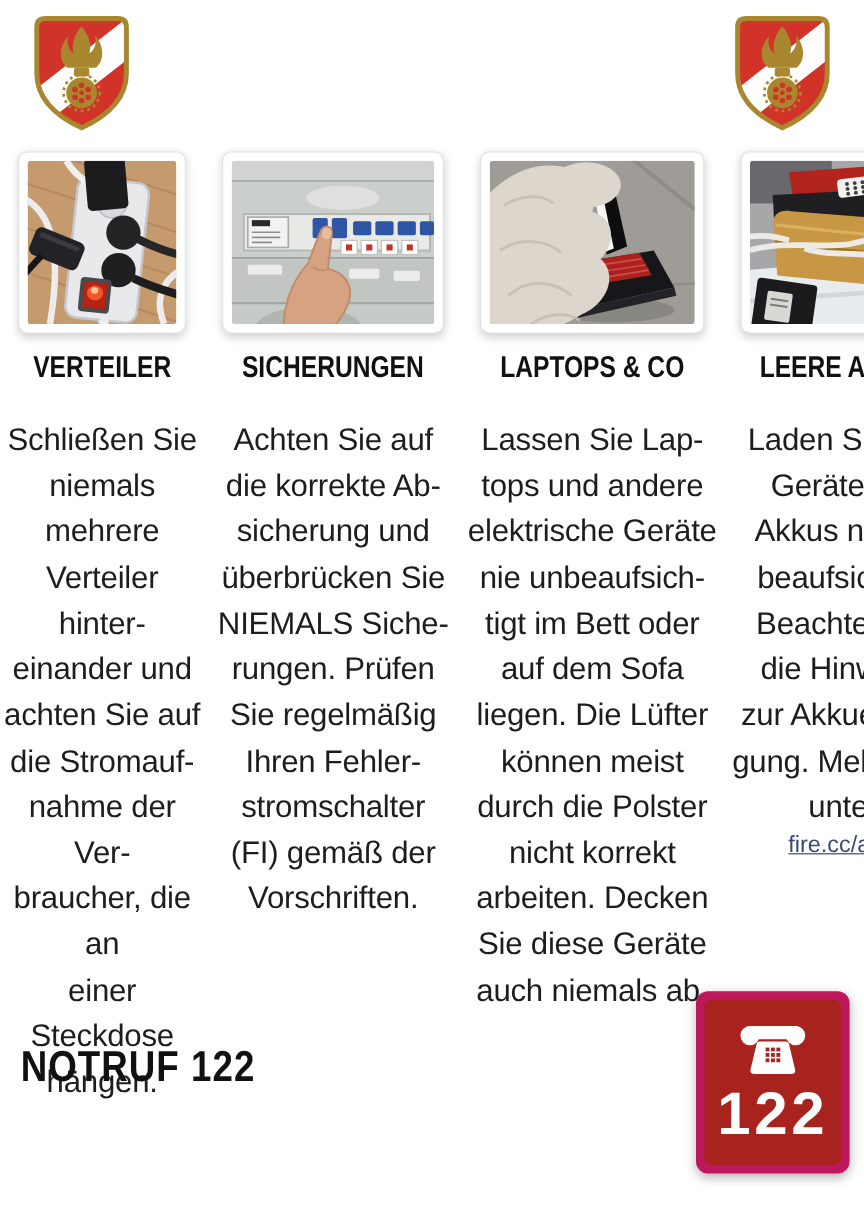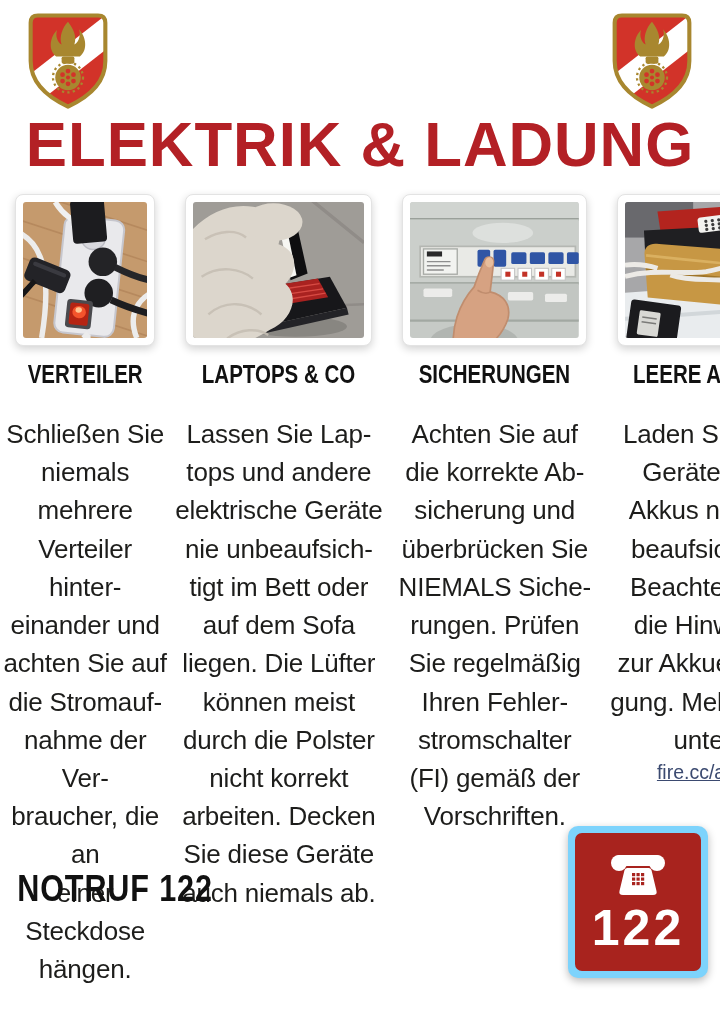--- a/index.html
+++ b/index.html
@@ -61,21 +61,21 @@
   .emergency-title{
     display:inline-block; font-size:36px; font-weight:bold; letter-spacing:1px; color:#111;
     transform:scaleX(0.85); transform-origin:center; white-space:nowrap;
   }
   .emergency-sub{margin-top:2px;}
   .emergency-sub span{
     display:inline-block; font-size:24px; color:#1d1d1b;
     transform:scaleX(0.83); transform-origin:center; white-space:nowrap;
   }
   .badge-card{
-    flex:0 0 auto; width:140px; height:152px; background:#7dd3fc; border-radius:10px;
+    flex:0 0 auto; width:128px; height:152px; background:#be185d; border-radius:10px;
     padding:7px; box-shadow:0 3px 9px rgba(0,0,0,0.28); margin-right:4px;
   }
   .badge{
     width:100%; height:100%; background:var(--badge-red,#a8231e); border-radius:7px;
     display:flex; flex-direction:column; align-items:center; justify-content:center;
   }
   .badge svg{width:64px; height:48px; display:block;}
   .badge-number{
     font-size:50px; font-weight:bold; color:#fff; letter-spacing:3px; line-height:1;
     margin-top:4px;
@@ -145,23 +145,20 @@
           <circle cx="44" cy="71" r="2.6"></circle>
           <circle cx="56" cy="71" r="2.6"></circle>
         <circle cx="44" cy="78" r="2.6"></circle>
           <circle cx="56" cy="78" r="2.6"></circle>
           <circle cx="50" cy="74" r="2.2"></circle>
         <circle cx="50" cy="81" r="2.6"></circle>
       </g>
     </svg>
   </div>
 
-  <div class="page-subtitle">
-    <span>ELEKTRIK &amp; LADUNG</span>
-  </div>
 
   <div class="columns">
 
     <div class="column">
       <div class="photo-card">
         <span class="photo">
           <svg viewBox="0 0 100 100" preserveAspectRatio="xMidYMid slice">
             <rect width="100" height="100" fill="#c59a6d"></rect>
             <g stroke="#b2855a" stroke-width="1.2" opacity="0.8" transform="rotate(18 50 50)">
               <line x1="-20" y1="8" x2="120" y2="8"></line>
@@ -200,66 +197,20 @@
       <div class="col-body">Schließen Sie
 niemals mehrere
 Verteiler hinter-
 einander und
 achten Sie auf
 die Stromauf-
 nahme der Ver-
 braucher, die an
 einer Steckdose
 hängen.</div>
-    </div>
-
-    <div class="column">
-      <div class="photo-card">
-        <span class="photo">
-          <svg viewBox="0 0 100 100" preserveAspectRatio="xMidYMid slice">
-            <rect width="100" height="100" fill="#9d9995"></rect>
-            <path d="M58,0 L100,34" stroke="#8b8783" stroke-width="2" fill="none"></path>
-            <line x1="0" y1="74" x2="100" y2="70" stroke="#8b8783" stroke-width="1.5"></line>
-            <rect width="100" height="100" fill="#b5b1ad" opacity="0.12"></rect>
-            <ellipse cx="60" cy="83" rx="30" ry="6" fill="#000" opacity="0.14"></ellipse>
-            <polygon points="52,18 59,16 67,52 57,56" fill="#0e0e10"></polygon>
-            <polygon points="49.5,20 53.5,19 60.5,53 56.5,54.5" fill="#f6f6f2"></polygon>
-            <polygon points="30,62 80,54 90,72 40,83" fill="#17171a"></polygon>
-            <polygon points="38,60.5 73,55 79,66 45,71.5" fill="#a92220"></polygon>
-            <g stroke="#e0524a" stroke-width="0.8" opacity="0.85">
-              <line x1="40" y1="63" x2="74" y2="58"></line>
-                <line x1="42" y1="66" x2="76" y2="61"></line>
-                <line x1="44" y1="69" x2="77.5" y2="63.5"></line>
-            </g>
-            <polygon points="40,83 90,72 91,76 42,87" fill="#232327"></polygon>
-            <path d="M0,100 L0,26 C10,16 22,11 35,13 C48,15 53,25 50,35 C62,39 61,51 54,58 C63,66 57,80 45,85 C32,93 14,100 0,100 Z" fill="#dcd6cc"></path>
-            <ellipse cx="47" cy="22" rx="17" ry="11" fill="#dcd6cc"></ellipse>
-            <g stroke="#c6bfb4" stroke-width="1.4" fill="none" opacity="0.9">
-              <path d="M7,32 C15,27 25,26 31,31"></path>
-              <path d="M5,54 C15,47 28,49 35,55"></path>
-              <path d="M9,76 C19,67 32,69 40,76"></path>
-              <path d="M20,90 C28,84 38,84 44,88"></path>
-            </g>
-          </svg>
-        </span>
-      </div>
-      <div class="col-heading"><span>LAPTOPS &amp; CO</span></div>
-      <div class="col-body">Lassen Sie Lap-
-tops und andere
-elektrische Geräte
-nie unbeaufsich-
-tigt im Bett oder
-auf dem Sofa
-liegen. Die Lüfter
-können meist
-durch die Polster
-nicht korrekt
-arbeiten. Decken
-Sie diese Geräte
-auch niemals ab.</div>
     </div>
 
     <div class="column">
       <div class="photo-card">
         <span class="photo">
           <svg viewBox="0 0 100 100" preserveAspectRatio="xMidYMid slice">
             <rect width="100" height="100" fill="#c6cac6"></rect>
             <rect y="0" width="100" height="20" fill="#d0d4d0"></rect>
             <line x1="0" y1="20" x2="100" y2="20" stroke="#9aa09a" stroke-width="1.5"></line>
             <rect y="20" width="100" height="38" fill="#cbcfcb"></rect>
@@ -308,20 +259,66 @@
 die korrekte Ab-
 sicherung und
 überbrücken Sie
 NIEMALS Siche-
 rungen. Prüfen
 Sie regelmäßig
 Ihren Fehler-
 stromschalter
 (FI) gemäß der
 Vorschriften.</div>
+    </div>
+
+    <div class="column">
+      <div class="photo-card">
+        <span class="photo">
+          <svg viewBox="0 0 100 100" preserveAspectRatio="xMidYMid slice">
+            <rect width="100" height="100" fill="#9d9995"></rect>
+            <path d="M58,0 L100,34" stroke="#8b8783" stroke-width="2" fill="none"></path>
+            <line x1="0" y1="74" x2="100" y2="70" stroke="#8b8783" stroke-width="1.5"></line>
+            <rect width="100" height="100" fill="#b5b1ad" opacity="0.12"></rect>
+            <ellipse cx="60" cy="83" rx="30" ry="6" fill="#000" opacity="0.14"></ellipse>
+            <polygon points="52,18 59,16 67,52 57,56" fill="#0e0e10"></polygon>
+            <polygon points="49.5,20 53.5,19 60.5,53 56.5,54.5" fill="#f6f6f2"></polygon>
+            <polygon points="30,62 80,54 90,72 40,83" fill="#17171a"></polygon>
+            <polygon points="38,60.5 73,55 79,66 45,71.5" fill="#a92220"></polygon>
+            <g stroke="#e0524a" stroke-width="0.8" opacity="0.85">
+              <line x1="40" y1="63" x2="74" y2="58"></line>
+                <line x1="42" y1="66" x2="76" y2="61"></line>
+                <line x1="44" y1="69" x2="77.5" y2="63.5"></line>
+            </g>
+            <polygon points="40,83 90,72 91,76 42,87" fill="#232327"></polygon>
+            <path d="M0,100 L0,26 C10,16 22,11 35,13 C48,15 53,25 50,35 C62,39 61,51 54,58 C63,66 57,80 45,85 C32,93 14,100 0,100 Z" fill="#dcd6cc"></path>
+            <ellipse cx="47" cy="22" rx="17" ry="11" fill="#dcd6cc"></ellipse>
+            <g stroke="#c6bfb4" stroke-width="1.4" fill="none" opacity="0.9">
+              <path d="M7,32 C15,27 25,26 31,31"></path>
+              <path d="M5,54 C15,47 28,49 35,55"></path>
+              <path d="M9,76 C19,67 32,69 40,76"></path>
+              <path d="M20,90 C28,84 38,84 44,88"></path>
+            </g>
+          </svg>
+        </span>
+      </div>
+      <div class="col-heading"><span>LAPTOPS &amp; CO</span></div>
+      <div class="col-body">Lassen Sie Lap-
+tops und andere
+elektrische Geräte
+nie unbeaufsich-
+tigt im Bett oder
+auf dem Sofa
+liegen. Die Lüfter
+können meist
+durch die Polster
+nicht korrekt
+arbeiten. Decken
+Sie diese Geräte
+auch niemals ab.</div>
     </div>
 
     <div class="column">
       <div class="photo-card">
         <span class="photo">
           <svg viewBox="0 0 100 100" preserveAspectRatio="xMidYMid slice">
             <rect width="100" height="100" fill="#a7a7a9"></rect>
             <rect x="0" y="0" width="42" height="30" fill="#69696d"></rect>
             <rect x="70" y="0" width="30" height="26" fill="#bcbcbe"></rect>
             <polygon points="0,64 100,57 100,100 0,100" fill="#e9ecee"></polygon>

